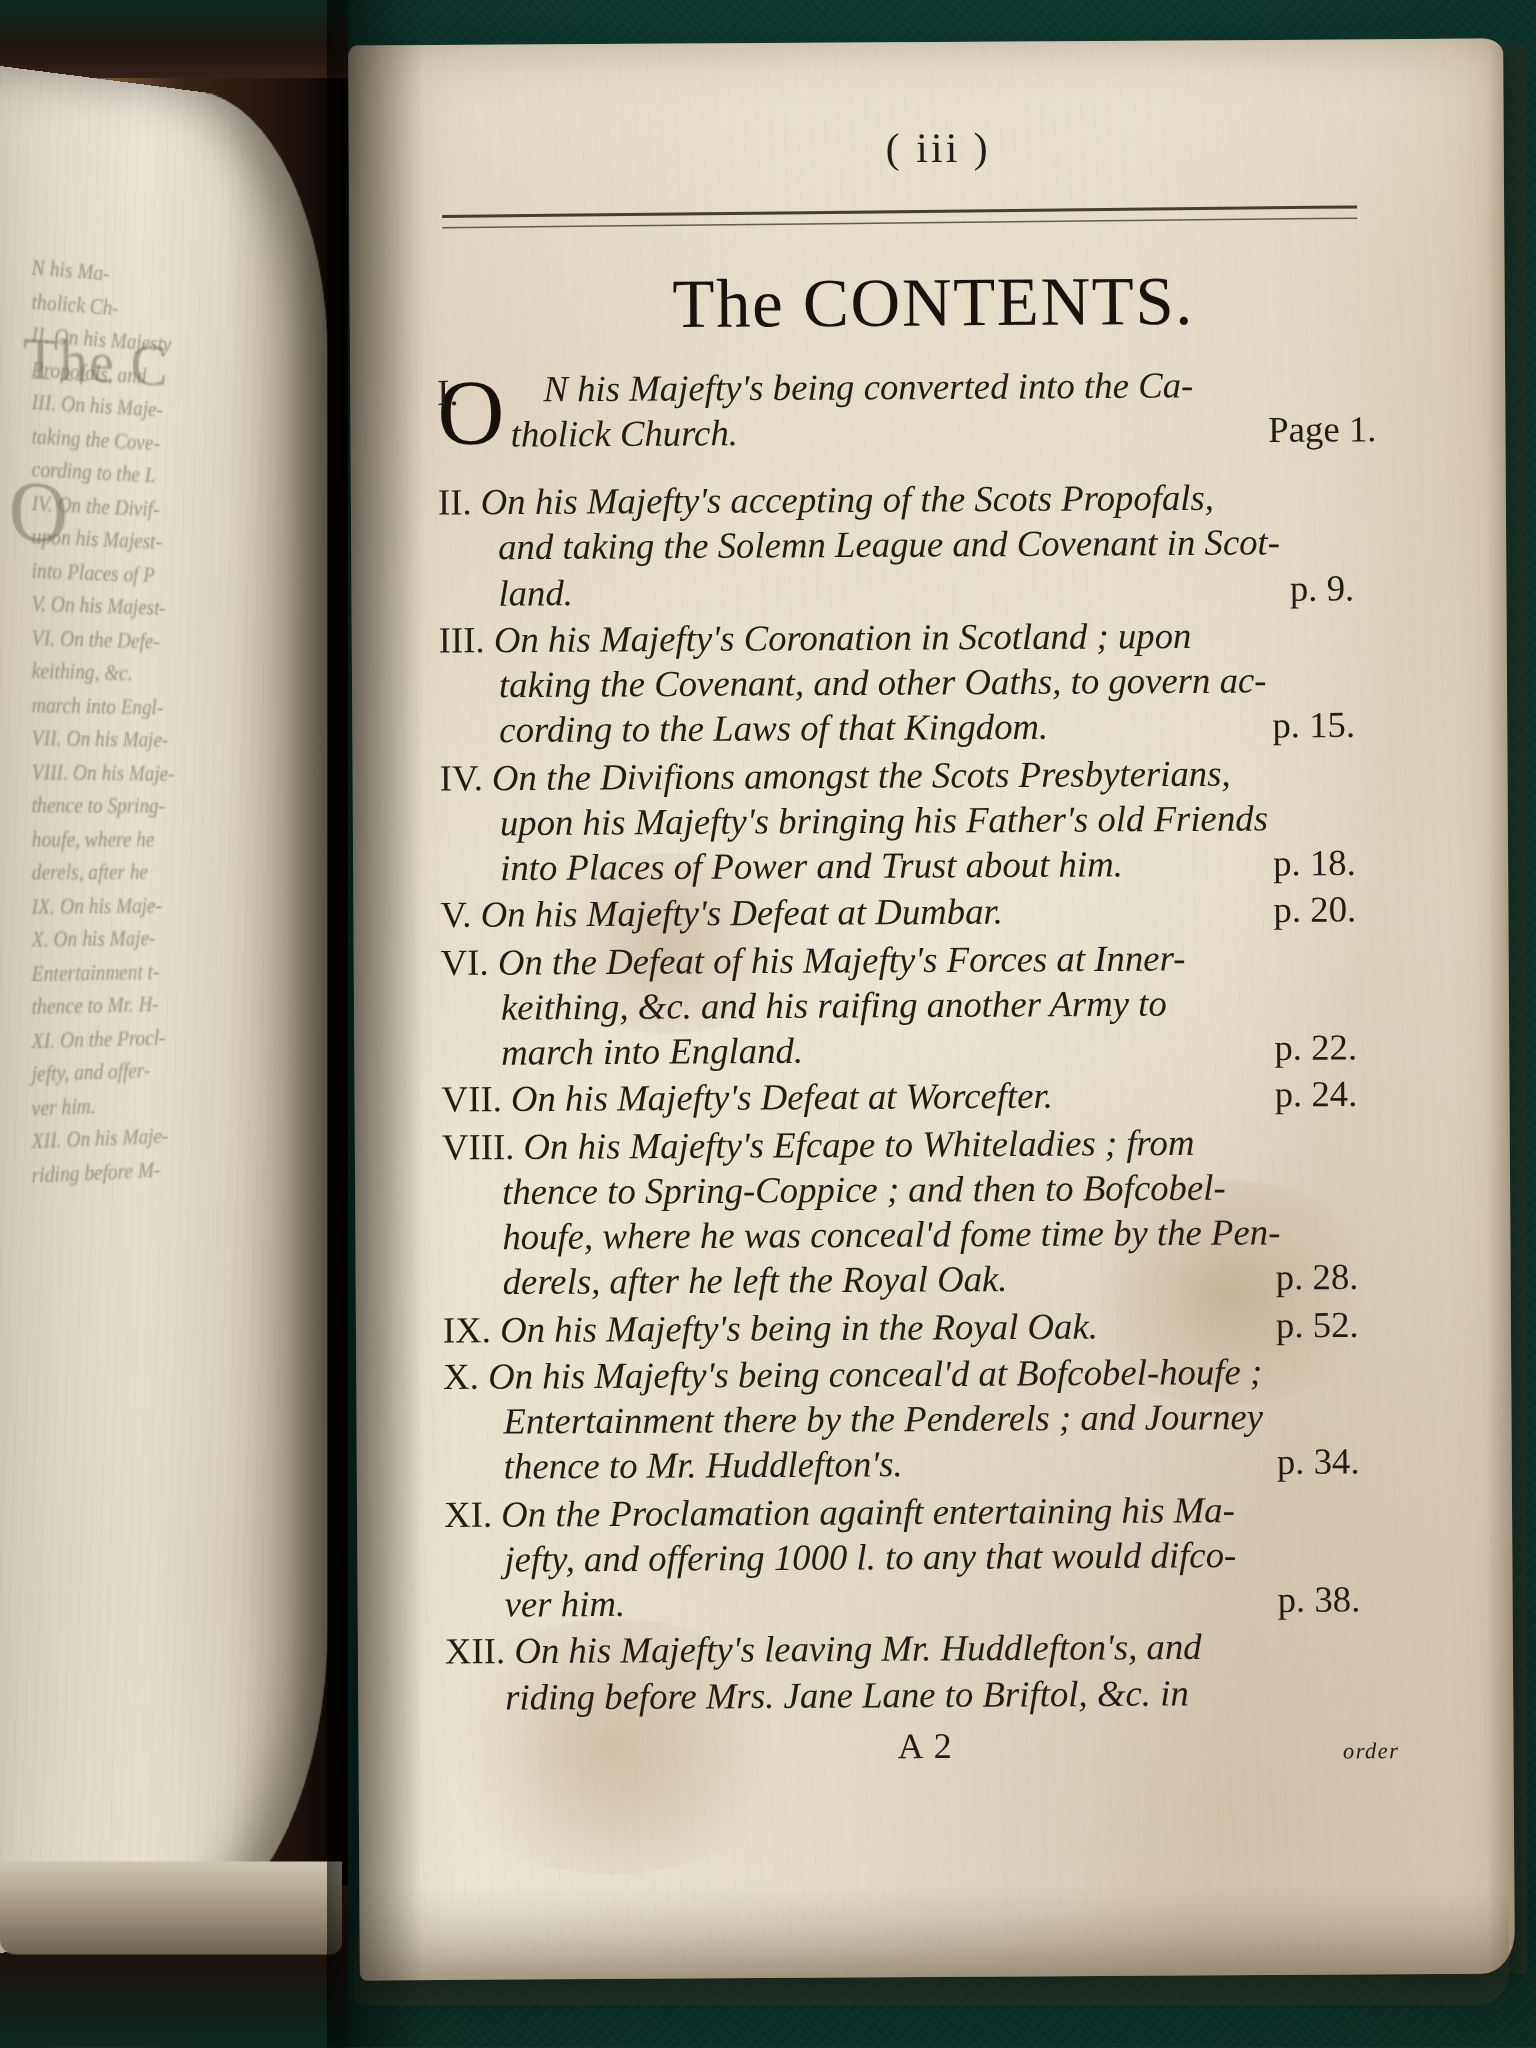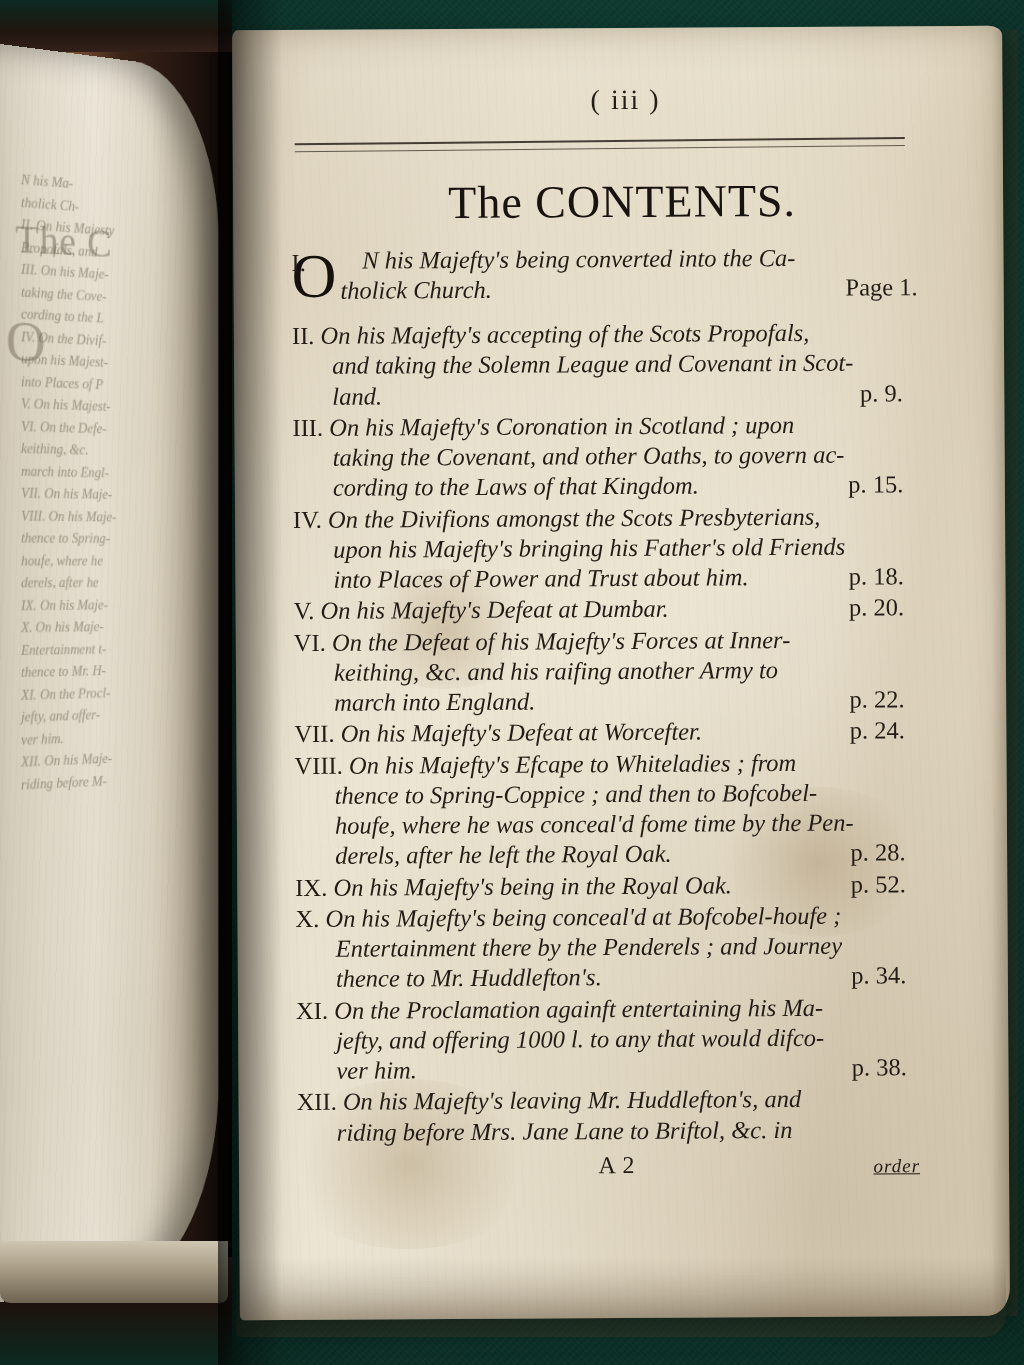--- a/index.html
+++ b/index.html
@@ -271,25 +271,24 @@
   .signature {
     position: relative;
     margin-top: 6px;
     font-size: 24px;
     text-align: center;
     color: #221c15;
     letter-spacing: 1px;
   }
   .catchword {
     position: absolute;
-    right: 17px;
+    right: 4px;
     bottom: 0;
     font-style: italic;
-    font-size: 19px;
-    text-decoration: underline;
+    font-size: 15px;
   }
 
   
   .curl {
     position: absolute;
     left: 236px;
     bottom: 28px;
     width: 770px;
     height: 80px;
     background: linear-gradient(0deg, rgba(70,55,35,0.34), rgba(255,255,255,0));

